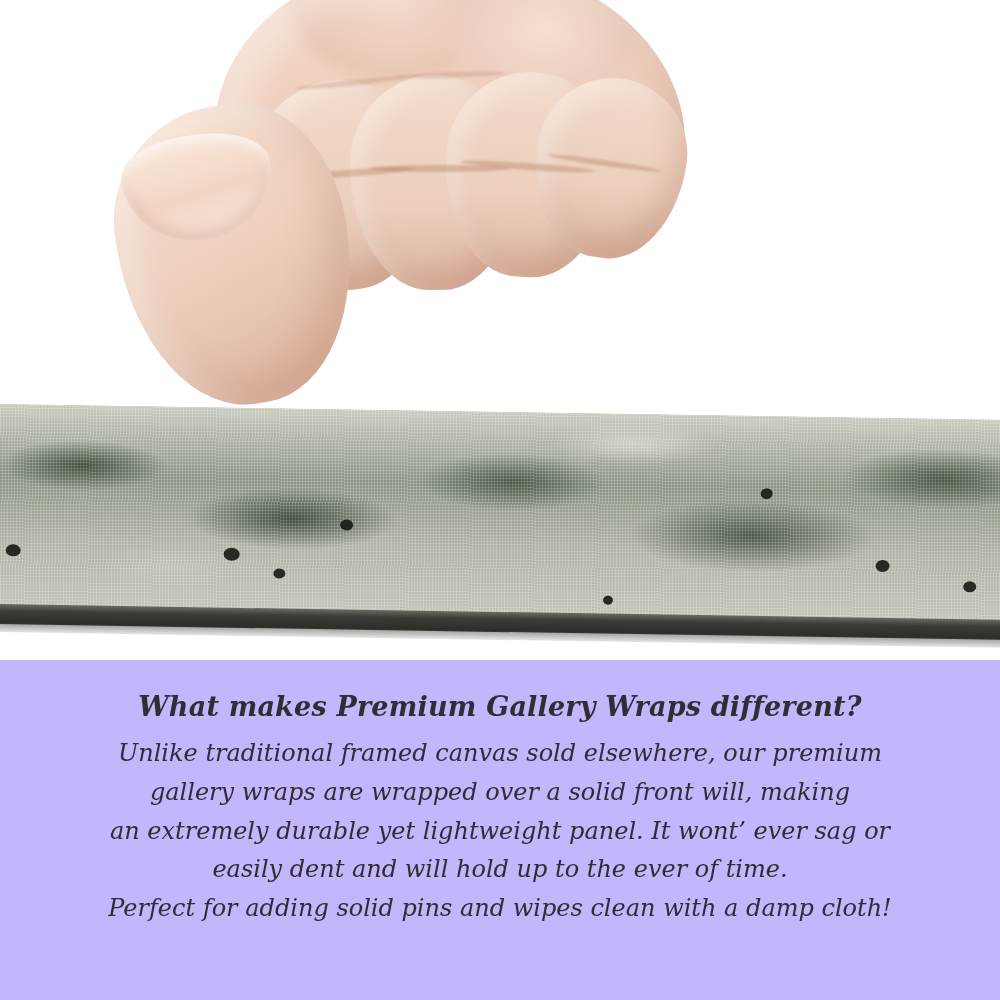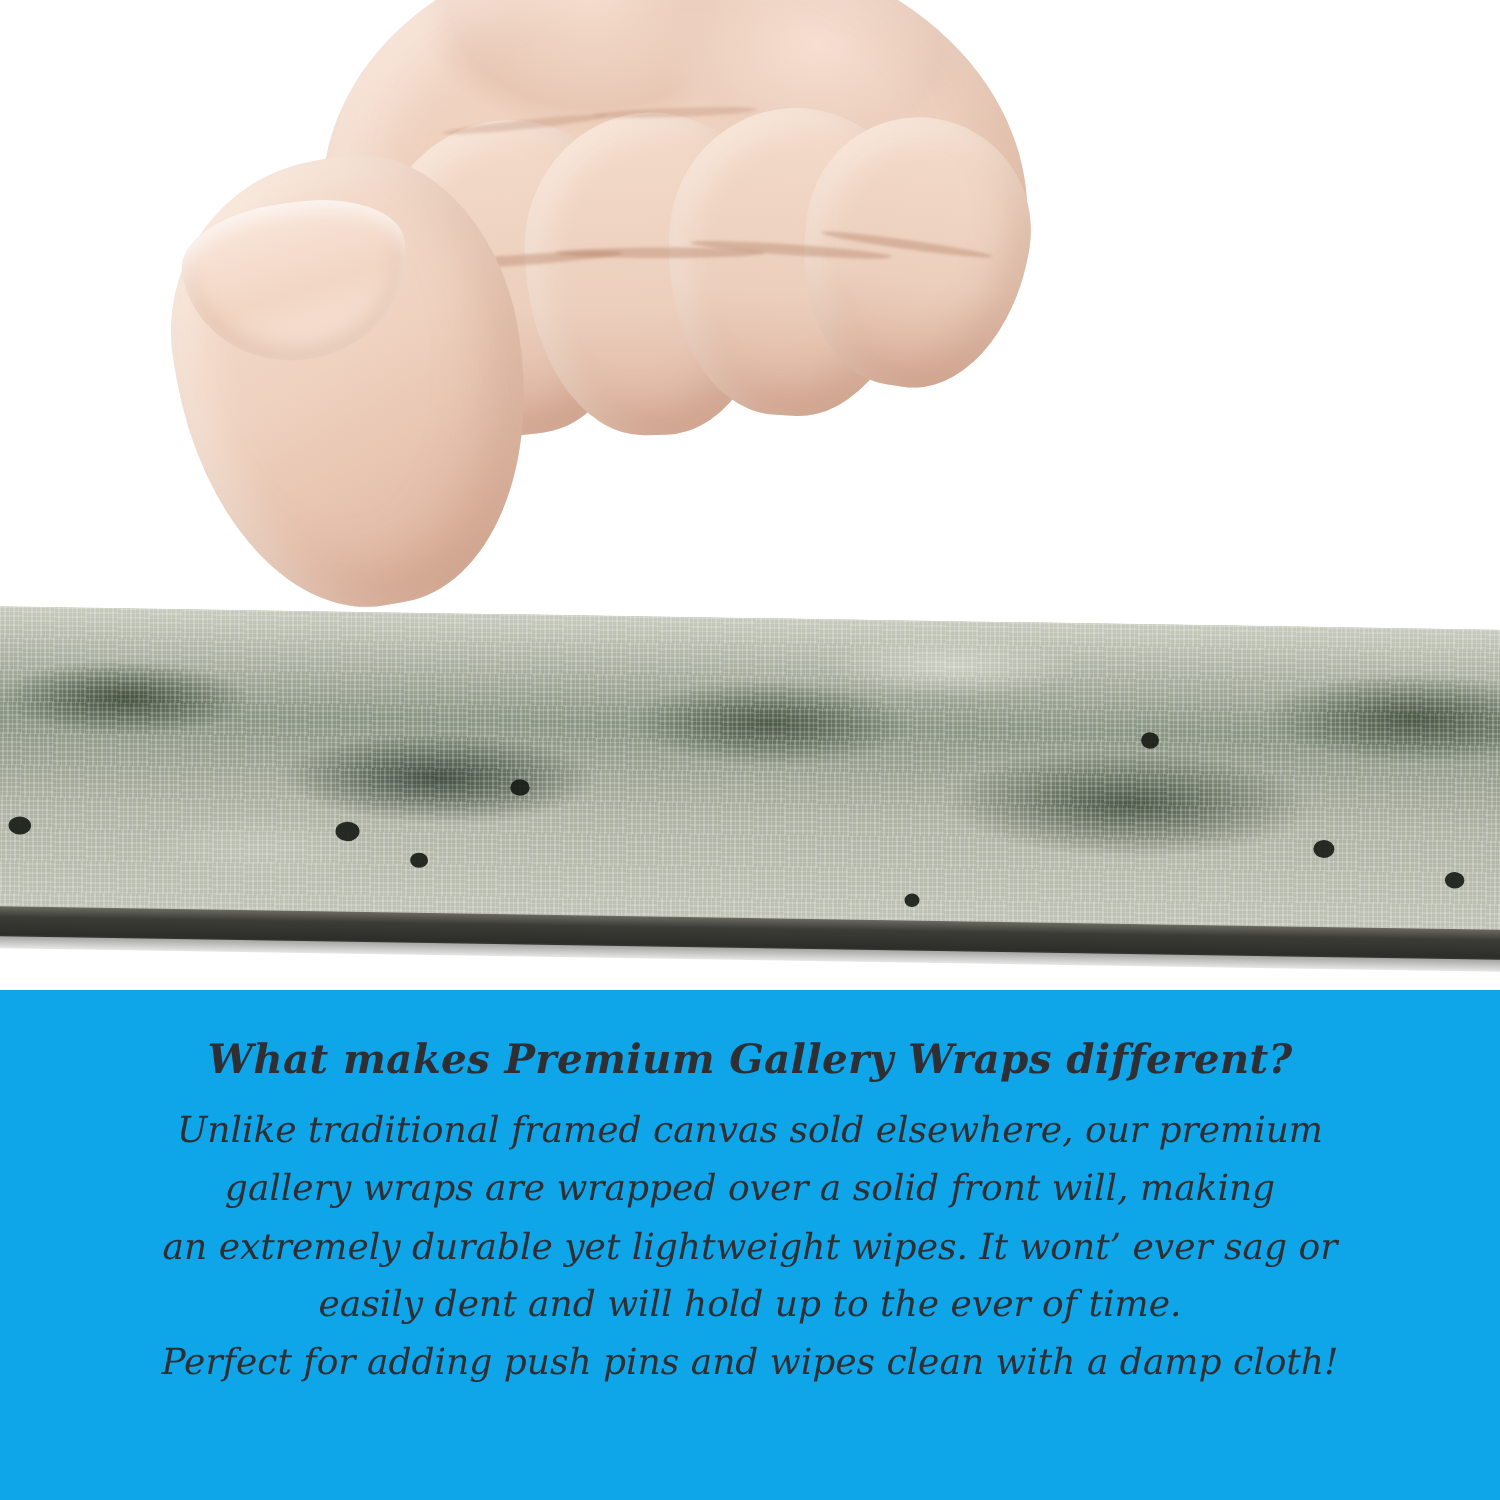--- a/index.html
+++ b/index.html
@@ -10,21 +10,21 @@
   body {
     width: 1000px;
     height: 1000px;
     overflow: hidden;
     font-family: "DejaVu Sans", sans-serif;
   }
   .page {
     position: relative;
     width: 1000px;
     height: 1000px;
-    background: #0ea5e9;
+    background: #c4b5fd;
     overflow: hidden;
   }
 
   
   .photo {
     position: absolute;
     left: 0;
     top: 0;
     width: 1000px;
     height: 660px;
@@ -225,18 +225,18 @@
 
       <div class="canvas-edge"></div>
       <div class="canvas-shadow"></div>
     </div>
   </div>
 
   <div class="caption">
     <p class="headline">What makes Premium Gallery Wraps different?</p>
     <p class="line">Unlike traditional framed canvas sold elsewhere, our premium</p>
     <p class="line">gallery wraps are wrapped over a solid front will, making</p>
-    <p class="line">an extremely durable yet lightweight wipes. It wont’ ever sag or</p>
+    <p class="line">an extremely durable yet lightweight panel. It wont’ ever sag or</p>
     <p class="line">easily dent and will hold up to the ever of time.</p>
-    <p class="line">Perfect for adding push pins and wipes clean with a damp cloth!</p>
+    <p class="line">Perfect for adding solid pins and wipes clean with a damp cloth!</p>
   </div>
 
 </div>
 
 </body></html>

